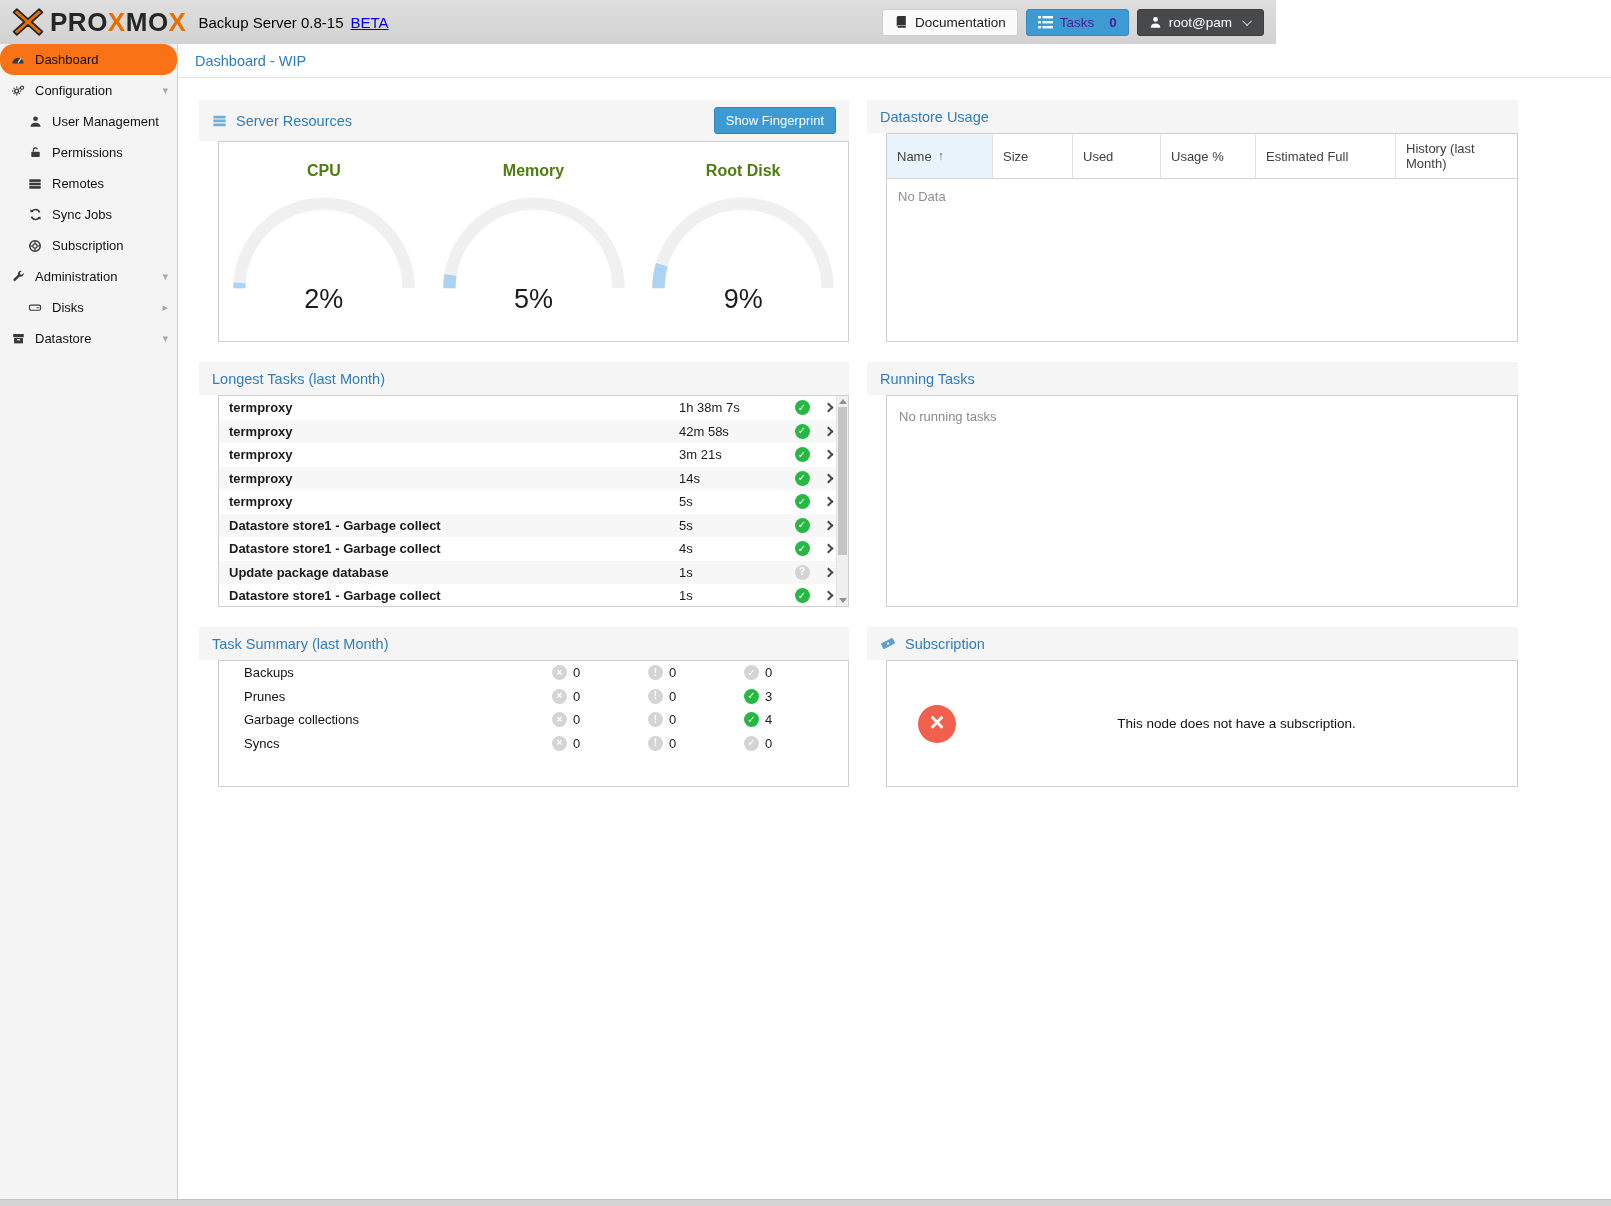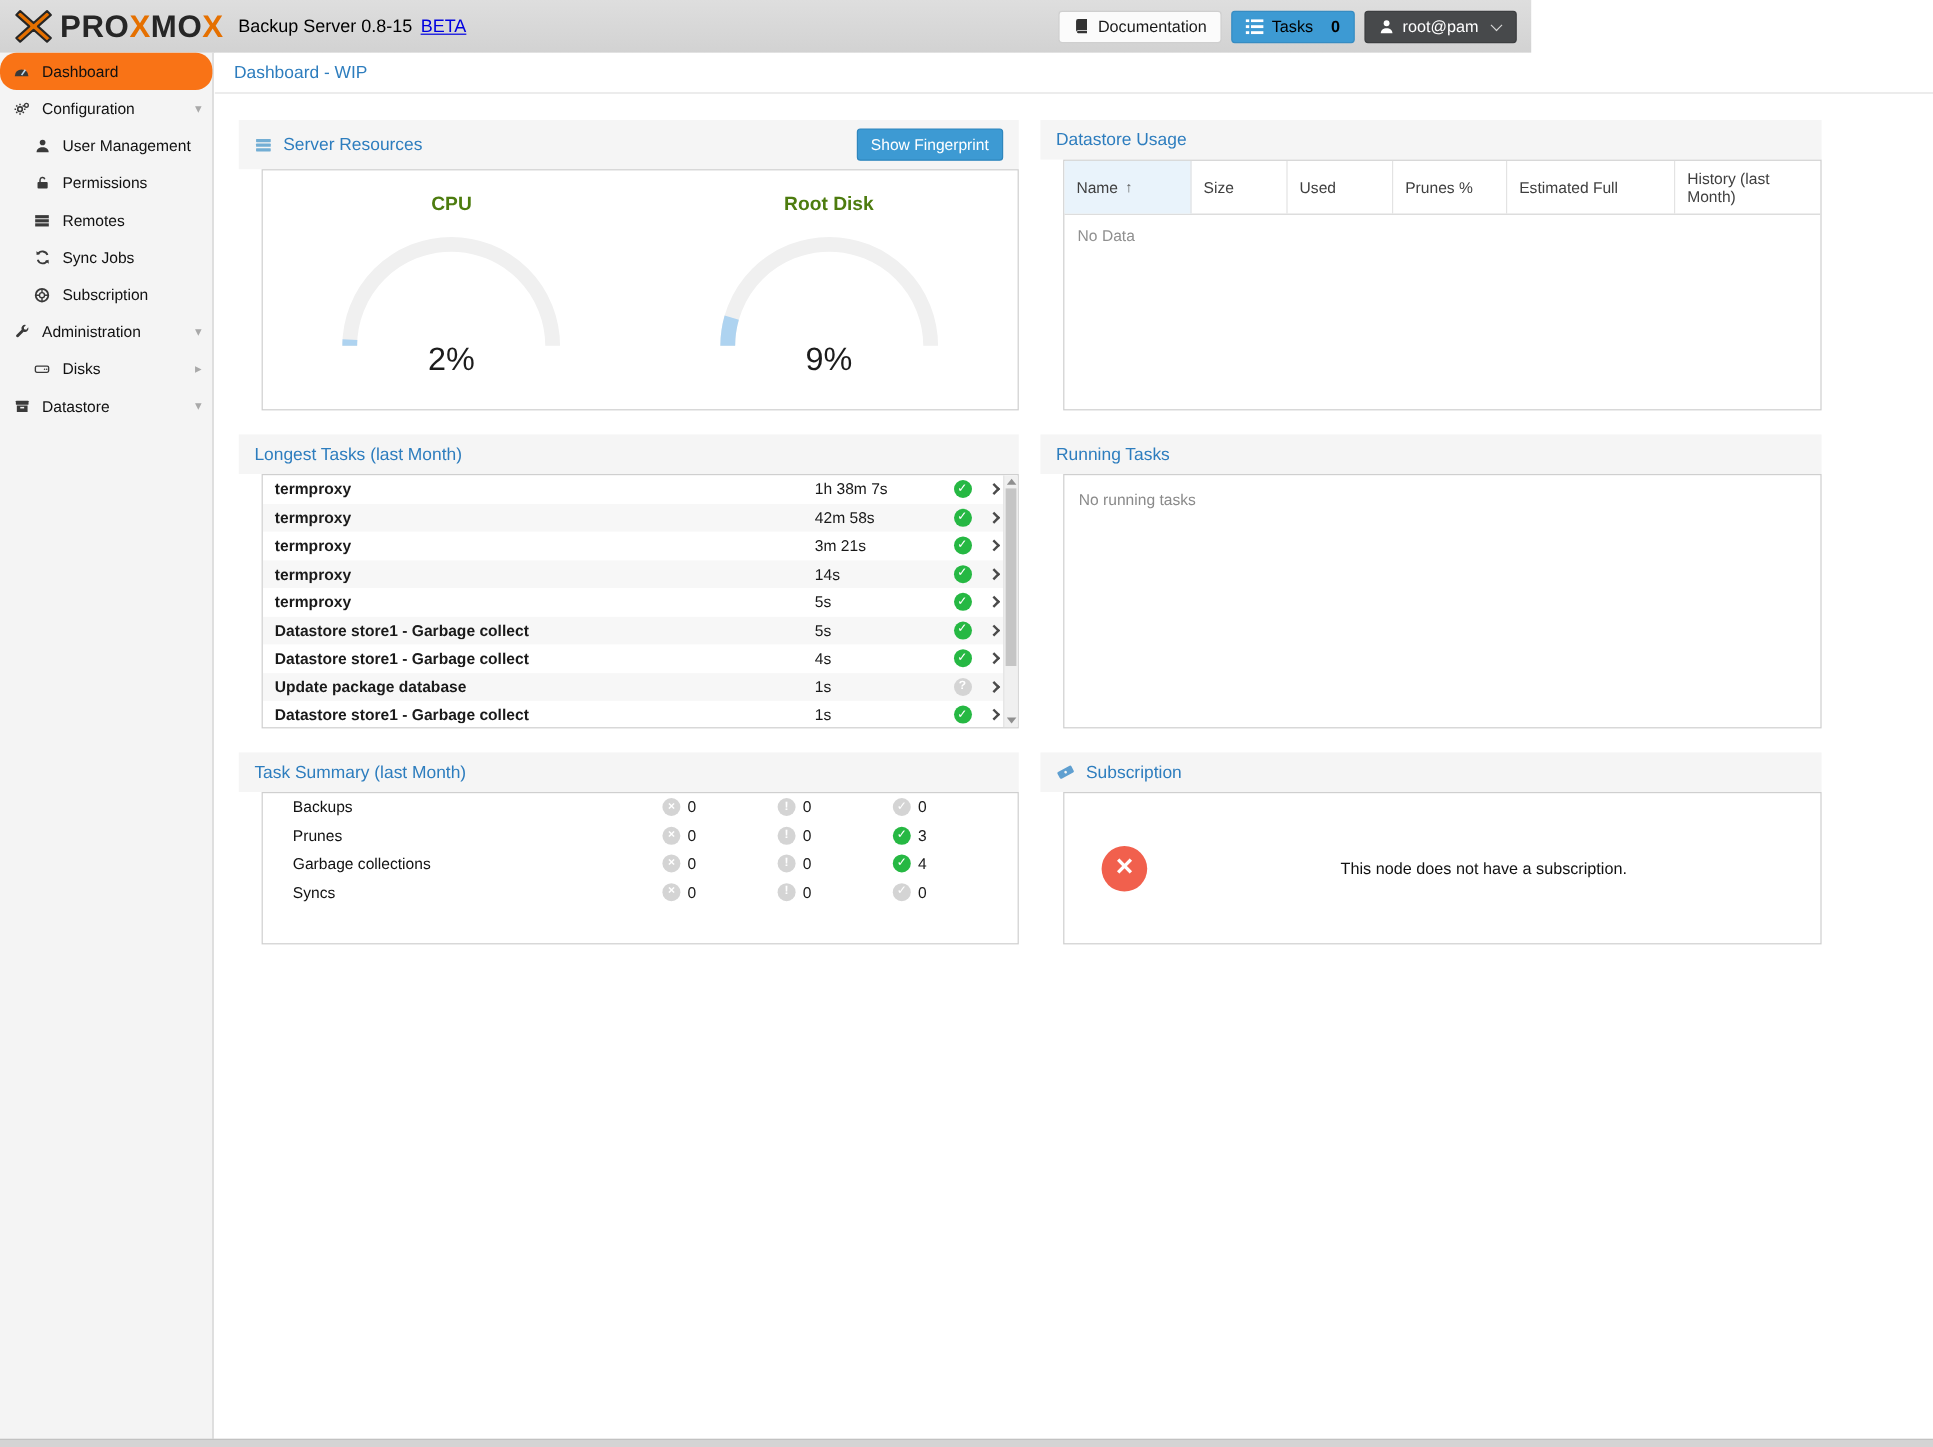--- a/index.html
+++ b/index.html
@@ -20,21 +20,21 @@
   .brand-word .brand-x{ color:#e57000; }
   .subtitle{ font-size:15px; margin-left:12px; color:#000; }
   .beta{ font-size:15px; margin-left:7px; color:#0000e0; text-decoration:underline; cursor:pointer; }
   .topbar-right{ margin-left:auto; display:flex; align-items:center; gap:8px; }
   .btn{
     height:27px; display:flex; align-items:center; gap:7px; padding:0 11px;
     border-radius:3px; font-size:13.5px; cursor:pointer;
     font-family:"Liberation Sans","DejaVu Sans",sans-serif;
   }
   .btn-light{ background:#fbfbfb; border:1px solid #cfcfcf; color:#1a1a1a; }
-  .btn-blue{ background:#3d9ad3; border:1px solid #368cc2; color:#000000;align-items:center; }
+  .btn-blue{ background:#3d9ad3; border:1px solid #368cc2; color:#4c1d95;align-items:center; }
   .btn-blue .count{ font-weight:bold; margin-left:8px; }
   .btn-dark{ background:#47494b; border:1px solid #3c3e40; color:#fff; }
   .chev-down{
     width:7px; height:7px; border-left:1.7px solid #d8d8d8; border-bottom:1.7px solid #d8d8d8;
     transform:rotate(-45deg) translateY(-2px); margin-left:6px;
   }
   
   .sidebar{
     position:absolute; top:44px; left:0; width:178px; bottom:7px;
     background:#f4f4f4; border-right:1px solid #cfcfcf;
@@ -314,20 +314,28 @@
         <div class="gauges">
           <div class="gauge">
             <div class="glabel">CPU</div>
             <svg width="190" height="96" viewBox="0 0 200 101">
               <path class="gauge-track" d="M11 97 A 89 89 0 0 1 189 97" pathLength="100"></path>
               <path class="gauge-fill" d="M11 97 A 89 89 0 0 1 189 97" pathLength="100" stroke-dasharray="2 900"></path>
             </svg>
             <div class="gvalue">2%</div>
           </div>
           <div class="gauge">
+            <div class="glabel">Memory</div>
+            <svg width="190" height="96" viewBox="0 0 200 101">
+              <path class="gauge-track" d="M11 97 A 89 89 0 0 1 189 97" pathLength="100"></path>
+              <path class="gauge-fill" d="M11 97 A 89 89 0 0 1 189 97" pathLength="100" stroke-dasharray="5 900"></path>
+            </svg>
+            <div class="gvalue">5%</div>
+          </div>
+          <div class="gauge">
             <div class="glabel">Root Disk</div>
             <svg width="190" height="96" viewBox="0 0 200 101">
               <path class="gauge-track" d="M11 97 A 89 89 0 0 1 189 97" pathLength="100"></path>
               <path class="gauge-fill" d="M11 97 A 89 89 0 0 1 189 97" pathLength="100" stroke-dasharray="9 900"></path>
             </svg>
             <div class="gvalue">9%</div>
           </div>
         </div>
       </div>
     </section>
@@ -342,21 +350,21 @@
             <span>Name</span>
             <span class="sort">↑</span>
           </div>
           <div class="dcell c1">
               <span>Size</span>
             </div>
           <div class="dcell c2">
               <span>Used</span>
             </div>
           <div class="dcell c3">
-              <span>Prunes %</span>
+              <span>Usage %</span>
             </div>
           <div class="dcell c4">
               <span>Estimated Full</span>
             </div>
           <div class="dcell c5">
               <span>History (last Month)</span>
             </div>
         </div>
         <div class="nodata">No Data</div>
       </div>

